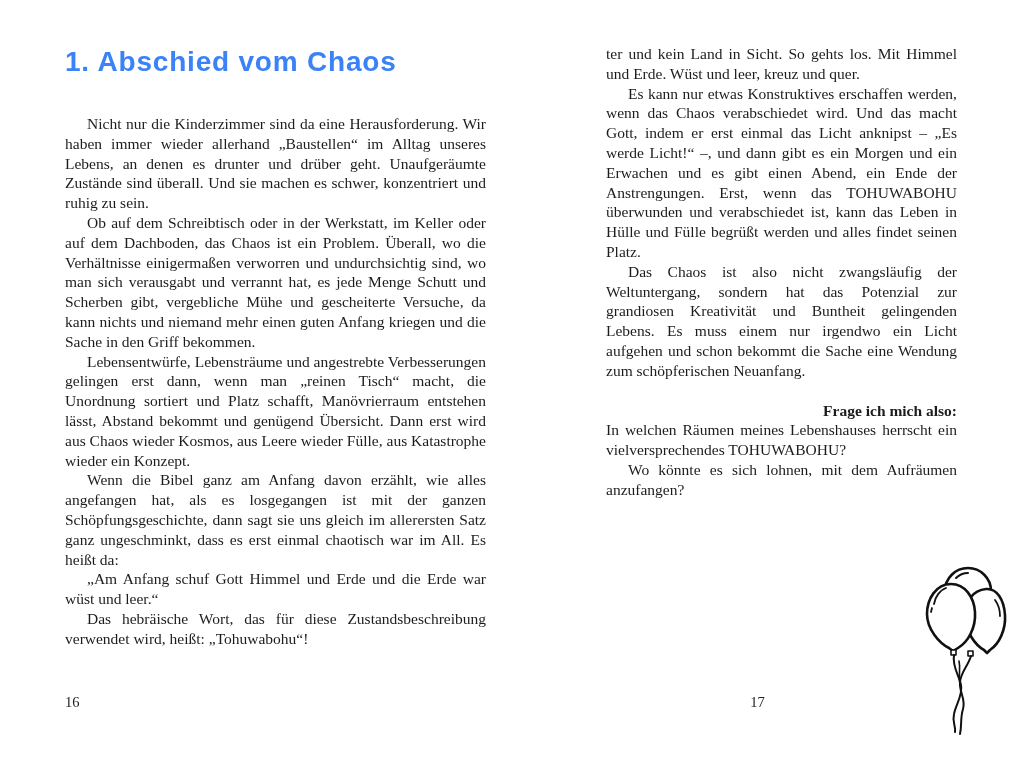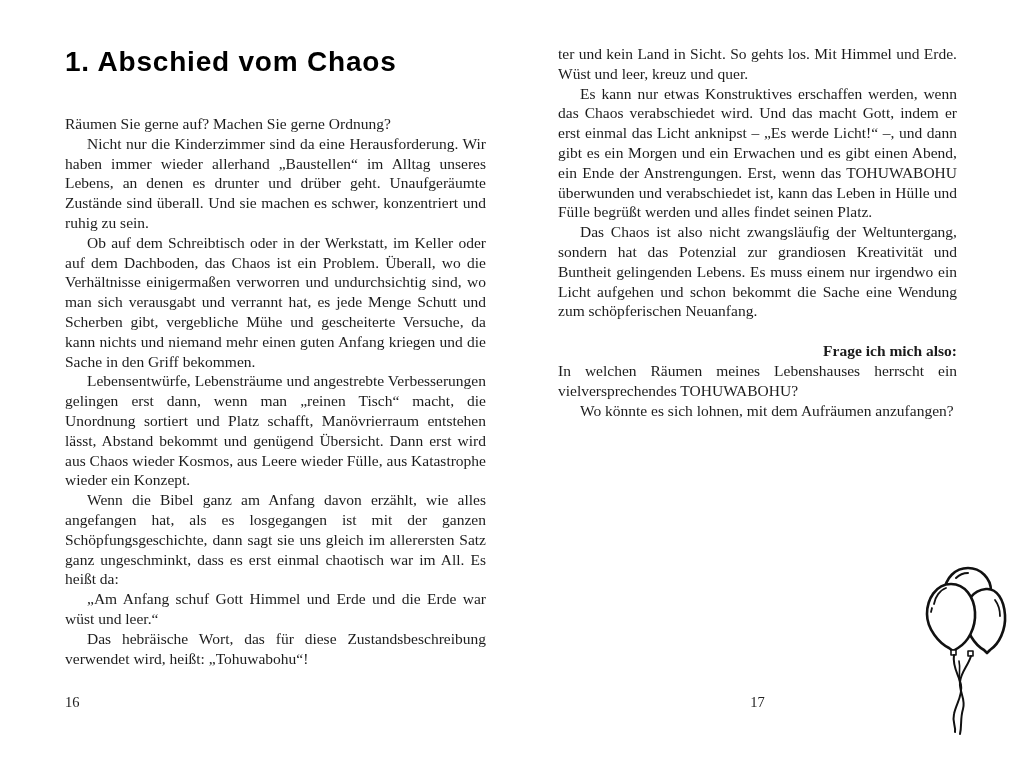--- a/index.html
+++ b/index.html
@@ -14,25 +14,25 @@
 
   .page-left  { position: absolute; left: 65px;  top: 0; width: 421px; }
   .page-right { position: absolute; left: 558px; top: 0; width: 399px; }
 
   .chapter-heading {
     margin: 0; padding-top: 46px;
     font-family: "Liberation Sans", sans-serif;
     font-weight: bold;
     font-size: 28px;
     letter-spacing: 0.8px;
-    color: #000000;
+    color: #3b82f6;
   }
 
   .body-text { margin-top: 36px; }
-  .page-right .body-text { margin-top: 44px; }
+  .page-right .body-text { margin-top: 44px; margin-left: 48px; }
 
   .body-text p {
     margin: 0;
     font-size: 15.5px;
     line-height: 19.8px;
     text-align: justify;
     color: #1c1c1c;
   }
   p.indent { text-indent: 22px; }
   p.subhead {
@@ -57,21 +57,20 @@
   }
 </style>
 </head>
 <body>
 
 <div class="spread">
 
   <div class="page-left">
     <h1 class="chapter-heading">1. Abschied vom Chaos</h1>
     <div class="body-text">
-      <p>Räumen Sie gerne auf? Machen Sie gerne Ordnung?</p>
       <p class="indent">Nicht nur die Kinderzimmer sind da eine Herausforderung. Wir haben immer wieder allerhand „Baustellen“ im Alltag unseres Lebens, an denen es drunter und drüber geht. Unaufgeräumte Zustände sind überall. Und sie machen es schwer, konzentriert und ruhig zu sein.</p>
       <p class="indent">Ob auf dem Schreibtisch oder in der Werkstatt, im Keller oder auf dem Dachboden, das Chaos ist ein Problem. Überall, wo die Verhältnisse einigermaßen verworren und undurchsichtig sind, wo man sich verausgabt und verrannt hat, es jede Menge Schutt und Scherben gibt, vergebliche Mühe und gescheiterte Versuche, da kann nichts und niemand mehr einen guten Anfang kriegen und die Sache in den Griff bekommen.</p>
       <p class="indent">Lebensentwürfe, Lebensträume und angestrebte Verbesserungen gelingen erst dann, wenn man „reinen Tisch“ macht, die Unordnung sortiert und Platz schafft, Manövrierraum entstehen lässt, Abstand bekommt und genügend Übersicht. Dann erst wird aus Chaos wieder Kosmos, aus Leere wieder Fülle, aus Katastrophe wieder ein Konzept.</p>
       <p class="indent">Wenn die Bibel ganz am Anfang davon erzählt, wie alles angefangen hat, als es losgegangen ist mit der ganzen Schöpfungsgeschichte, dann sagt sie uns gleich im allerersten Satz ganz ungeschminkt, dass es erst einmal chaotisch war im All. Es heißt da:</p>
       <p class="indent">„Am Anfang schuf Gott Himmel und Erde und die Erde war wüst und leer.“</p>
       <p class="indent">Das hebräische Wort, das für diese Zustandsbeschreibung verwendet wird, heißt: „Tohuwabohu“!</p>
     </div>
   </div>
 
   <div class="page-right">

